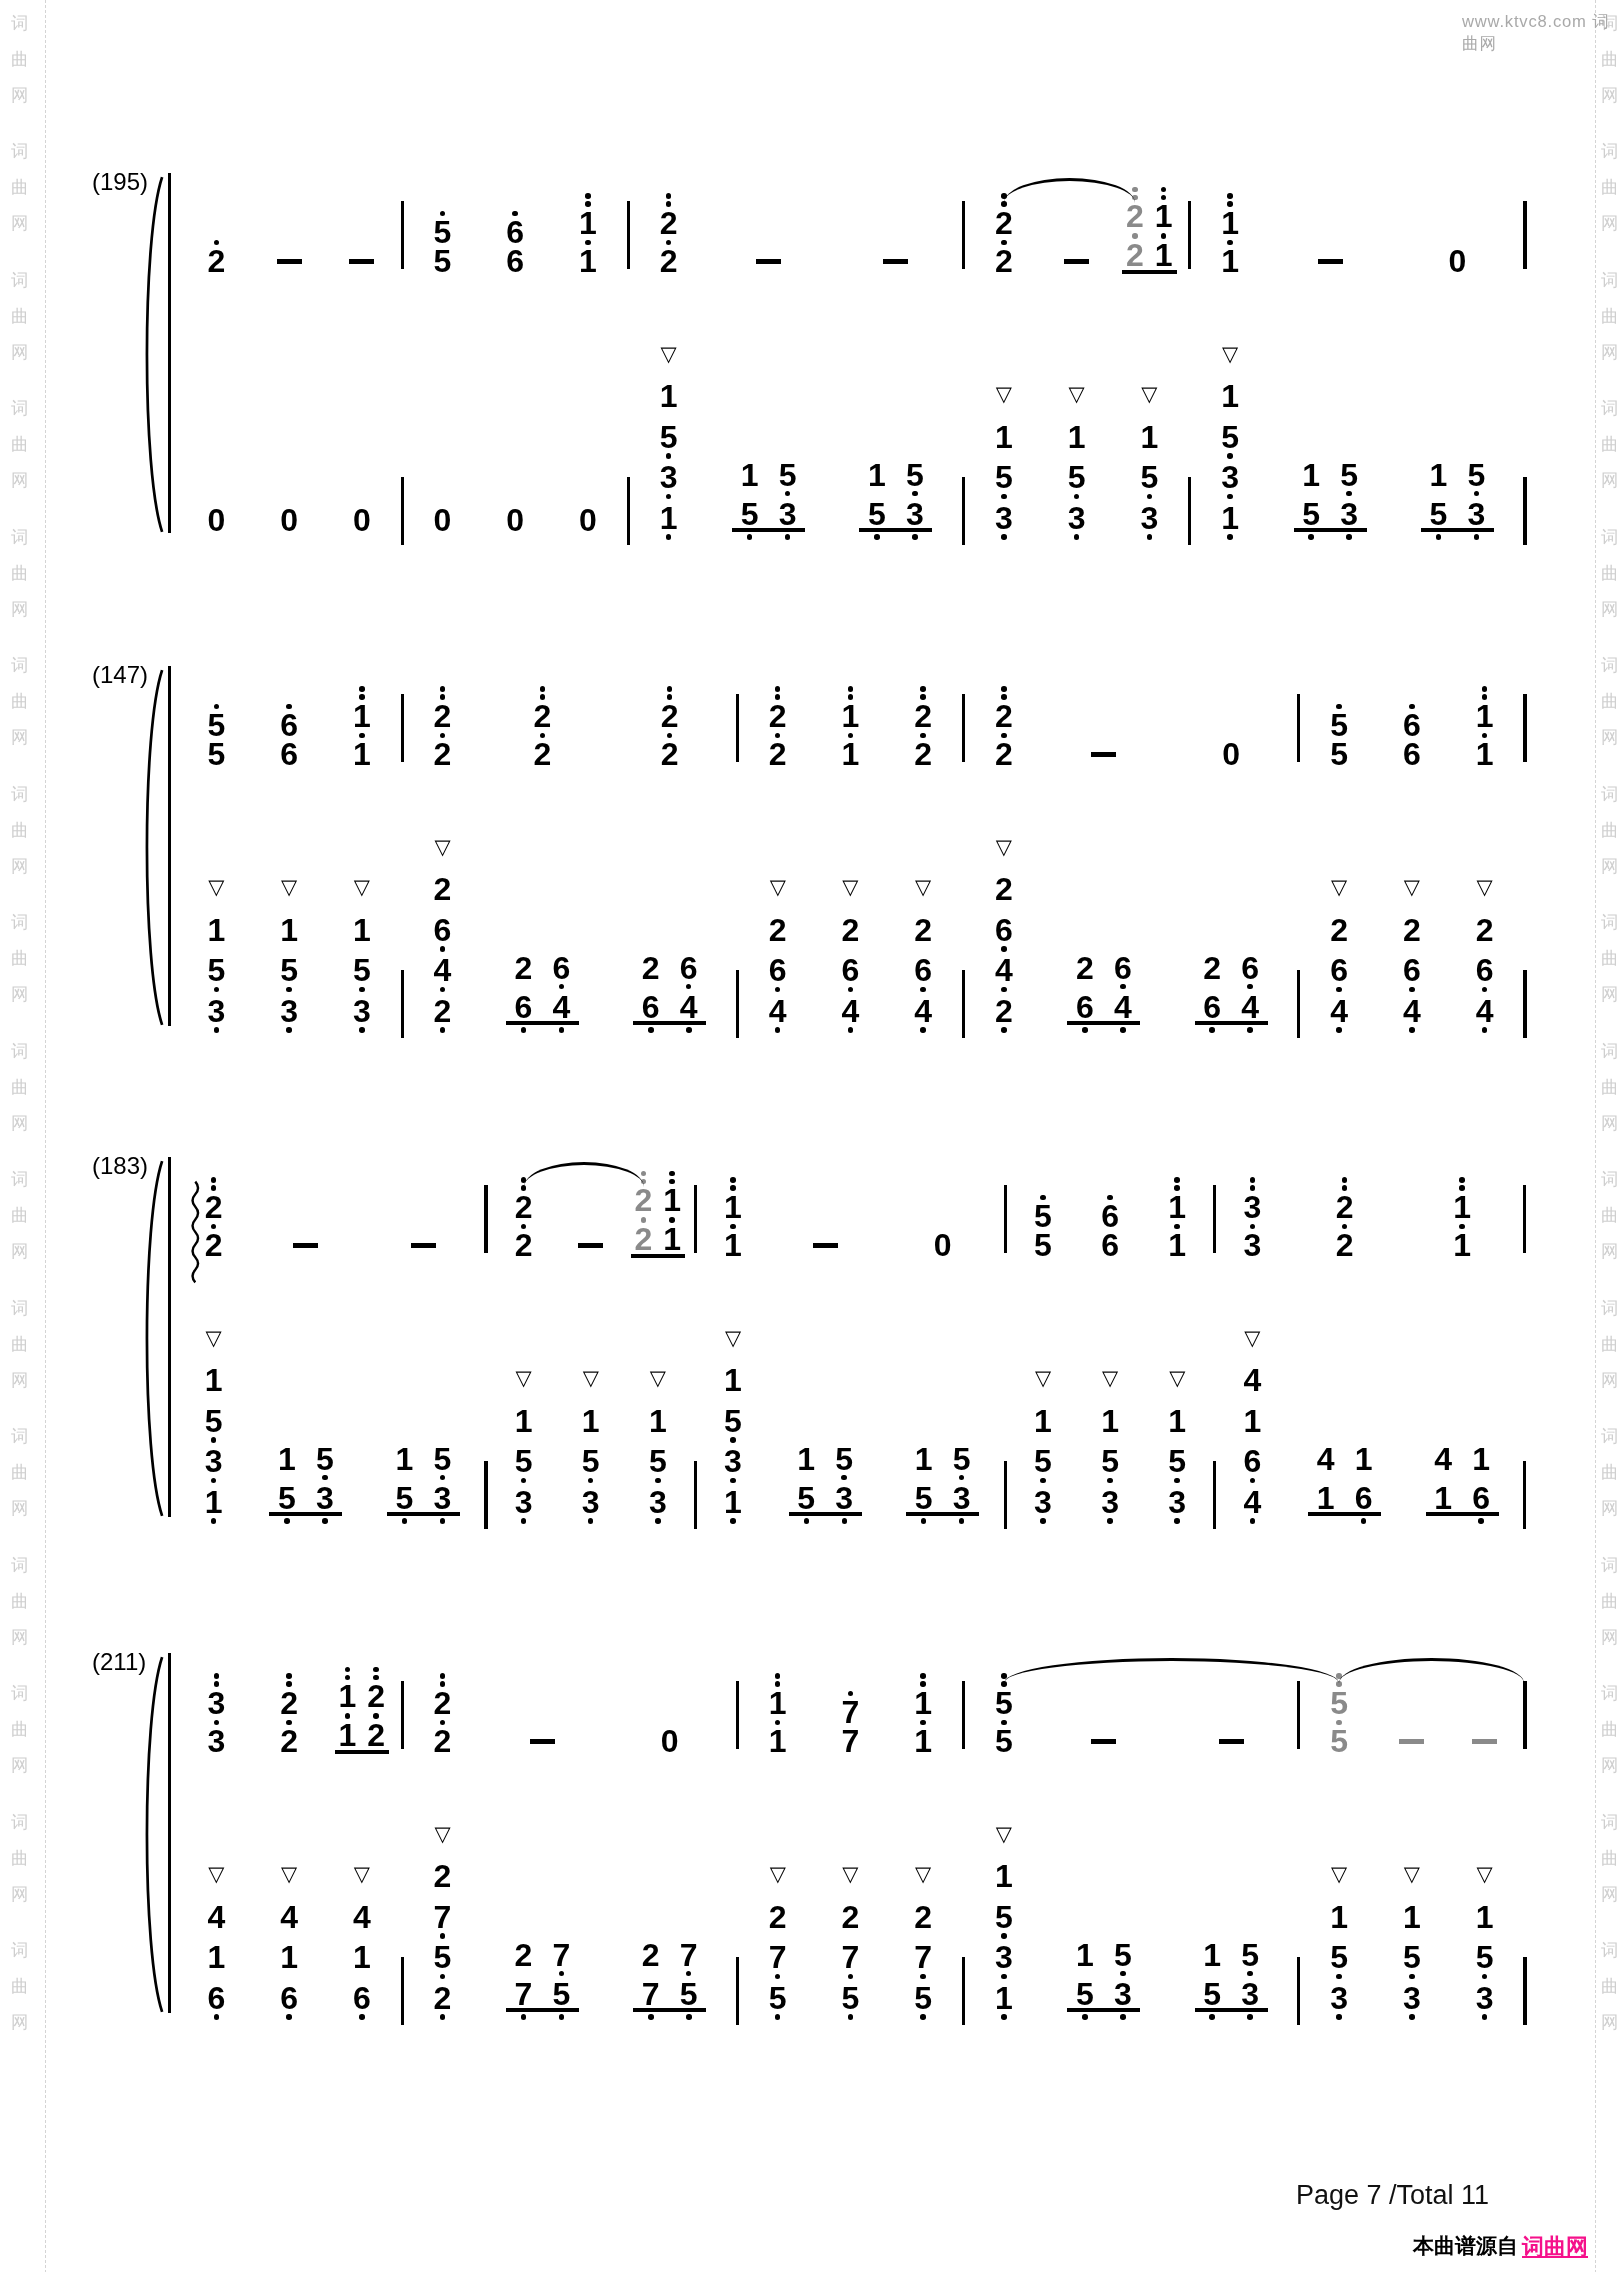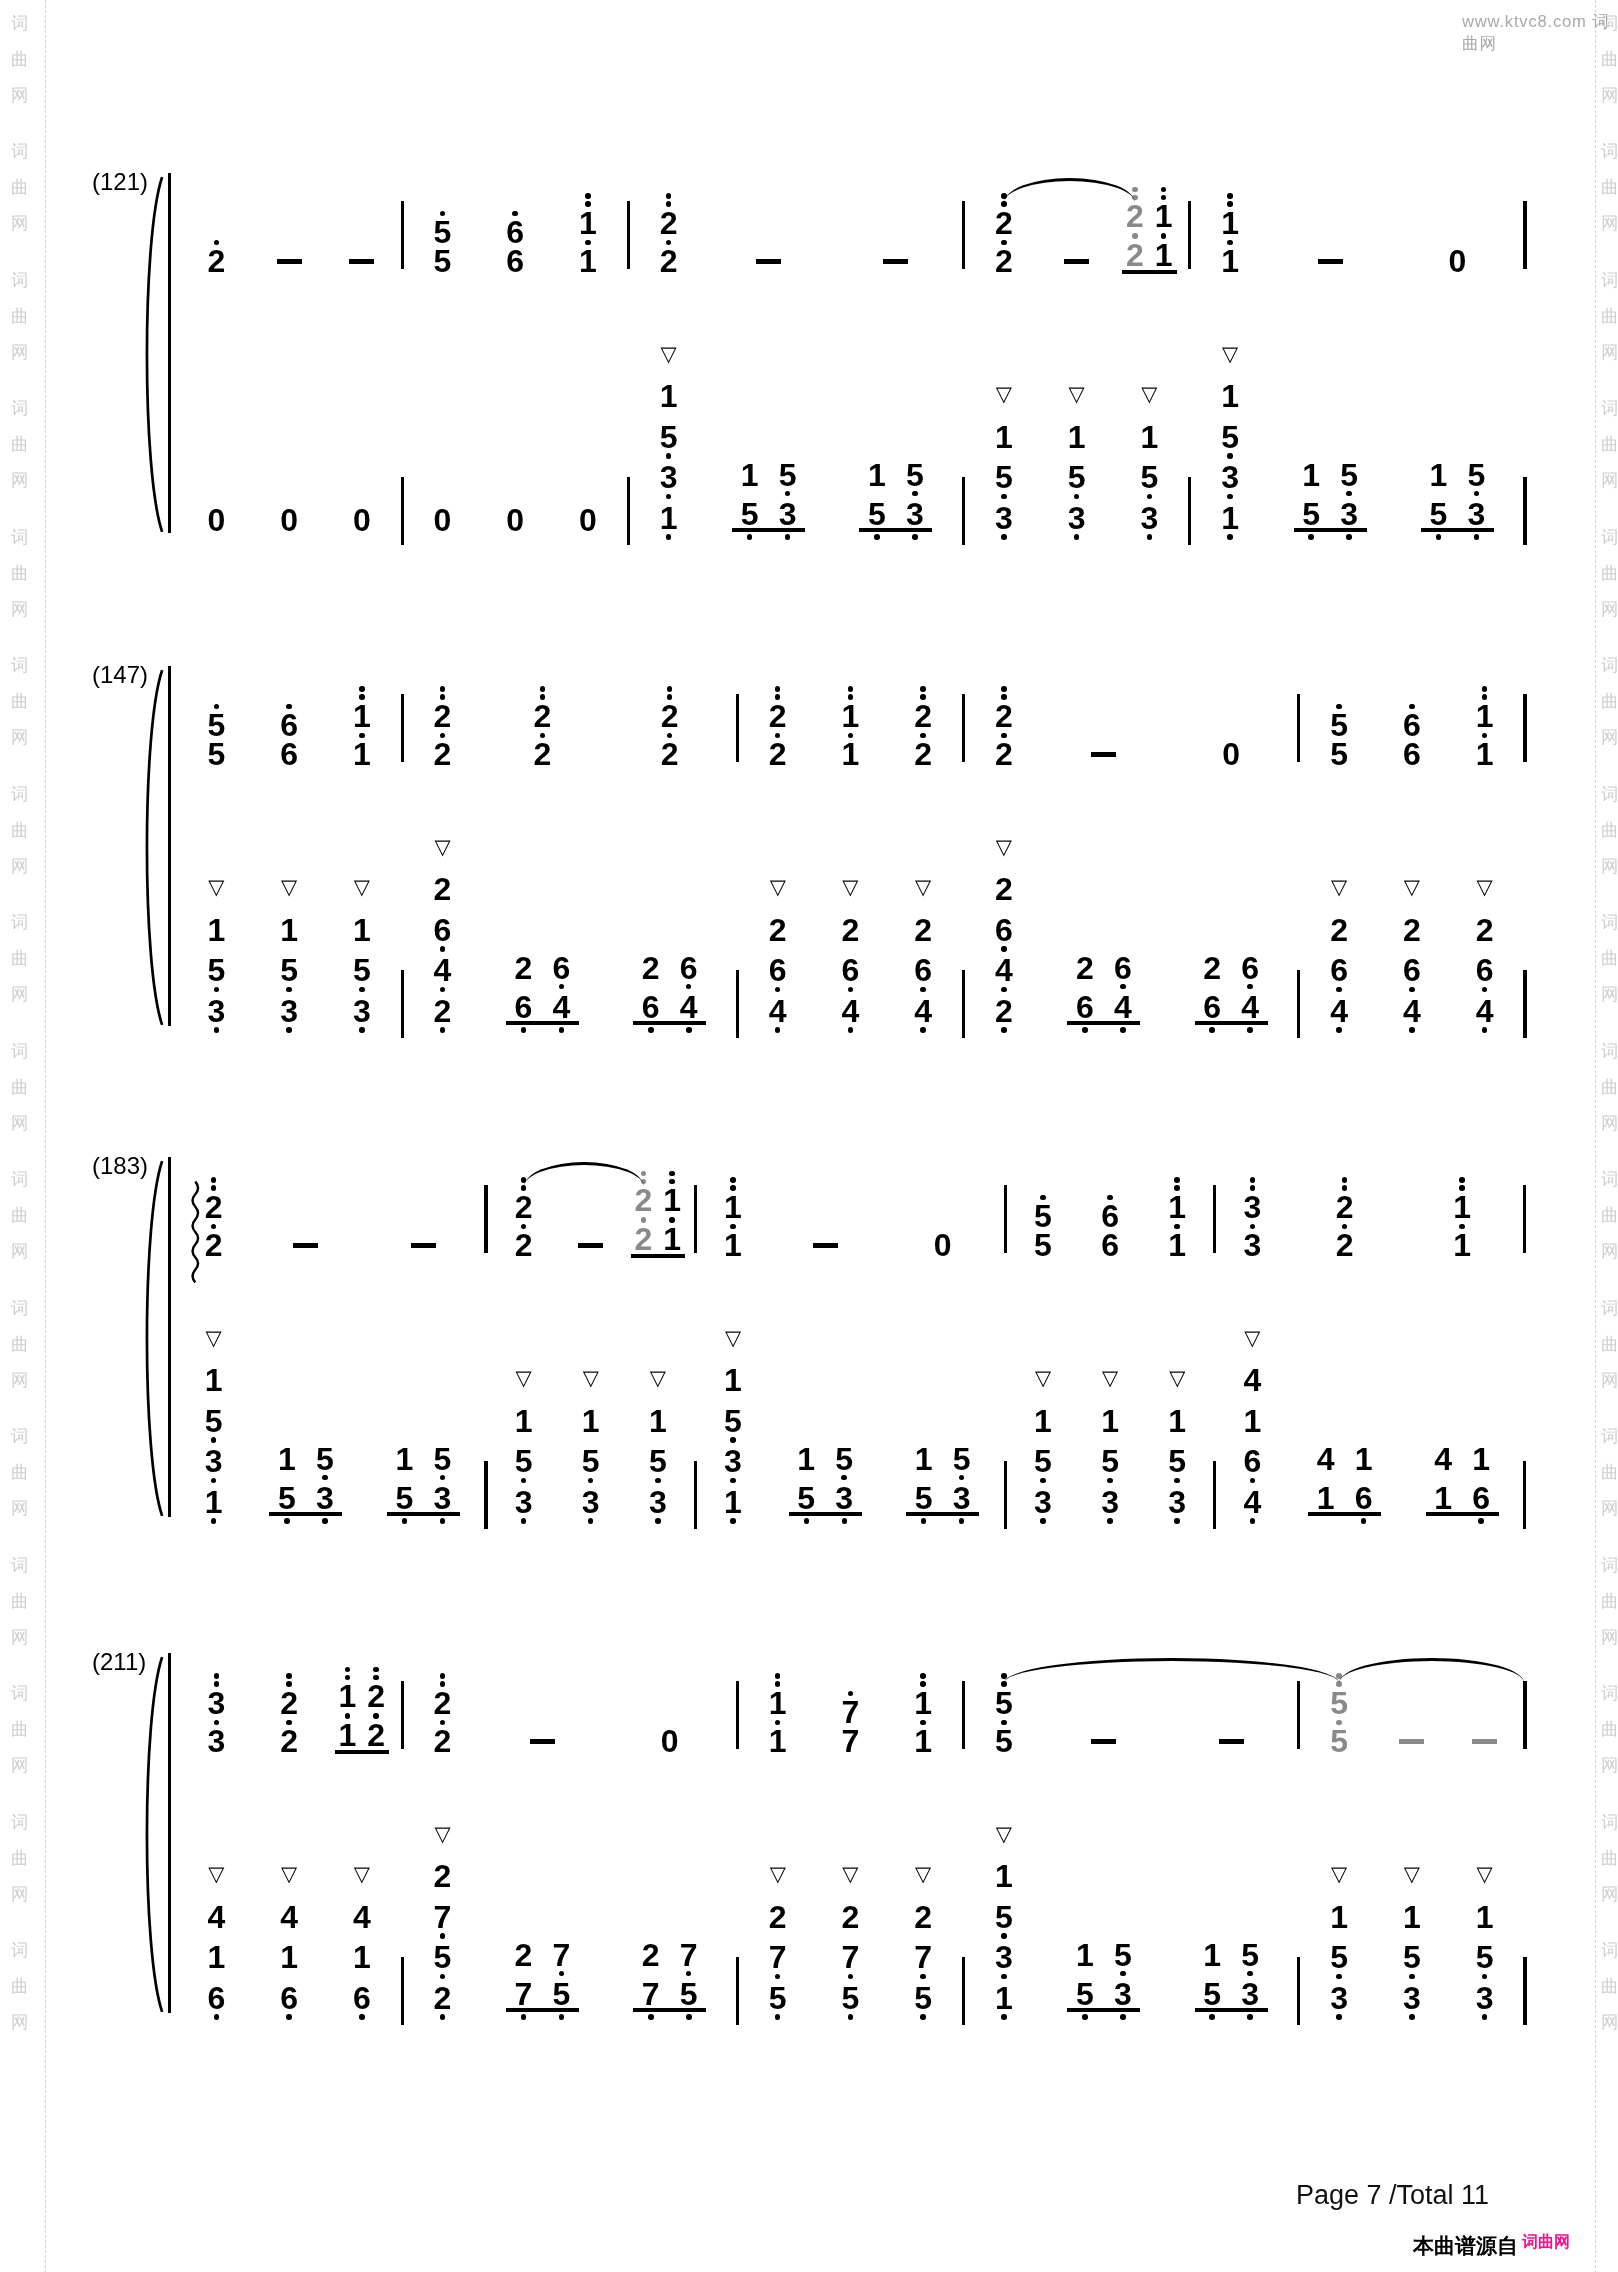--- a/index.html
+++ b/index.html
@@ -46,21 +46,21 @@
   .bdot{height:11px;display:flex;justify-content:center;align-items:flex-start;padding-top:2.4px;}
   .pgrp{display:grid;grid-template-columns:27px 27px;column-gap:11px;justify-items:center;align-items:end;}
   .pcell{display:flex;flex-direction:column;align-items:center;}
   .beam{grid-column:1/3;height:4px;background:#000;width:calc(100% + 8px);margin:0.8px -4px 0 -4px;}
   .tie{position:absolute;height:22px;border-top:3.2px solid #000;
        border-radius:50% 50% 0 0 / 100% 100% 0 0;top:8px;}
   .arp-svg{position:absolute;left:-16px;top:3.2px;}
   
   .page-label{position:absolute;left:1296px;top:2180px;font-size:27px;color:#111;}
   .src-prefix{position:absolute;left:1413px;top:2232px;font-size:21px;font-weight:bold;color:#000;}
-  .src-brand{position:absolute;left:1522px;top:2232px;font-size:16px;font-weight:bold;}
+  .src-brand{position:absolute;left:1522px;top:2232px;font-size:22px;font-weight:bold;text-decoration:underline;}
 </style>
 </head>
 <body>
 
 <div class="page">
   <div class="vdash vdash-left"></div>
   <div class="vdash vdash-right"></div>
   <div class="side-strip strip-left" id="strip-left">
       <div class="wm-group">
         <span>词</span>
@@ -223,21 +223,21 @@
         <span>词</span>
         <span>曲</span>
         <span>网</span>
       </div>
     </div>
 
   <div class="site-url">www.ktvc8.com 词曲网</div>
 
   <div id="systems">
       <section class="system" style="top: 170px;">
-        <div class="sys-label">(121)</div>
+        <div class="sys-label">(195)</div>
         <svg width="28" height="363" viewBox="0 0 36 460" class="brace-svg">
           <path d="M31,2 C5,80 5,380 31,458" fill="none" stroke="#000" stroke-width="3.5"></path>
         </svg>
         <div class="brace-rule"></div>
         <div class="cols">
           <div class="col">
             <div class="mel-area">
               <div class="mnote">
                 <div class="dots">
                   <span class="dot"></span>

